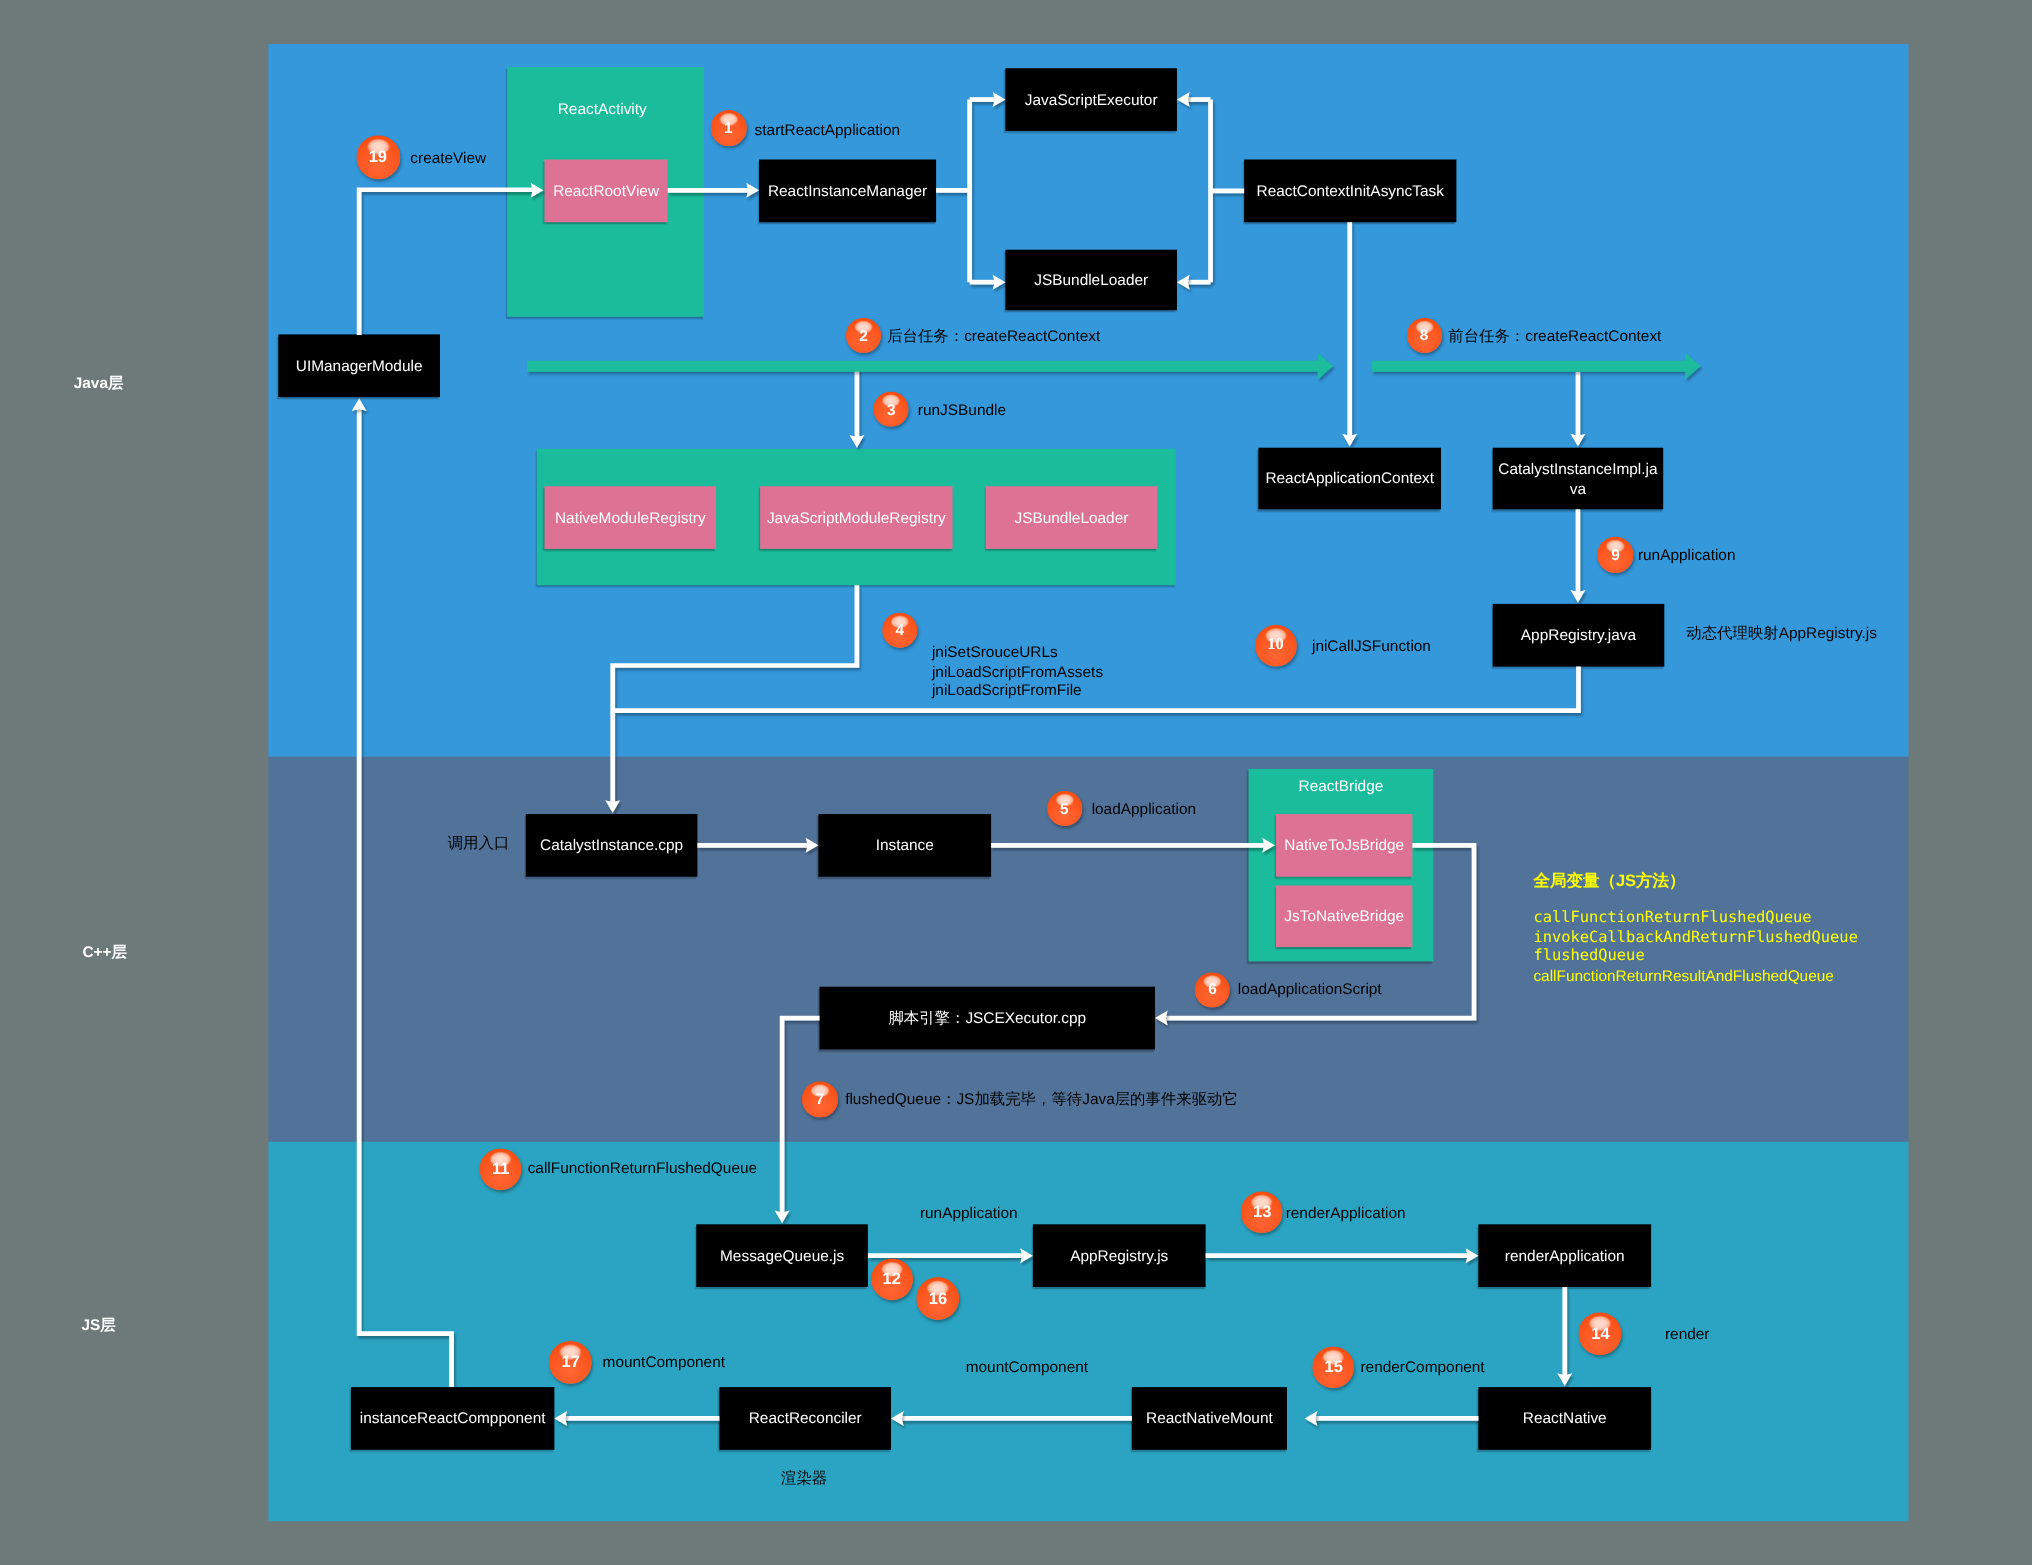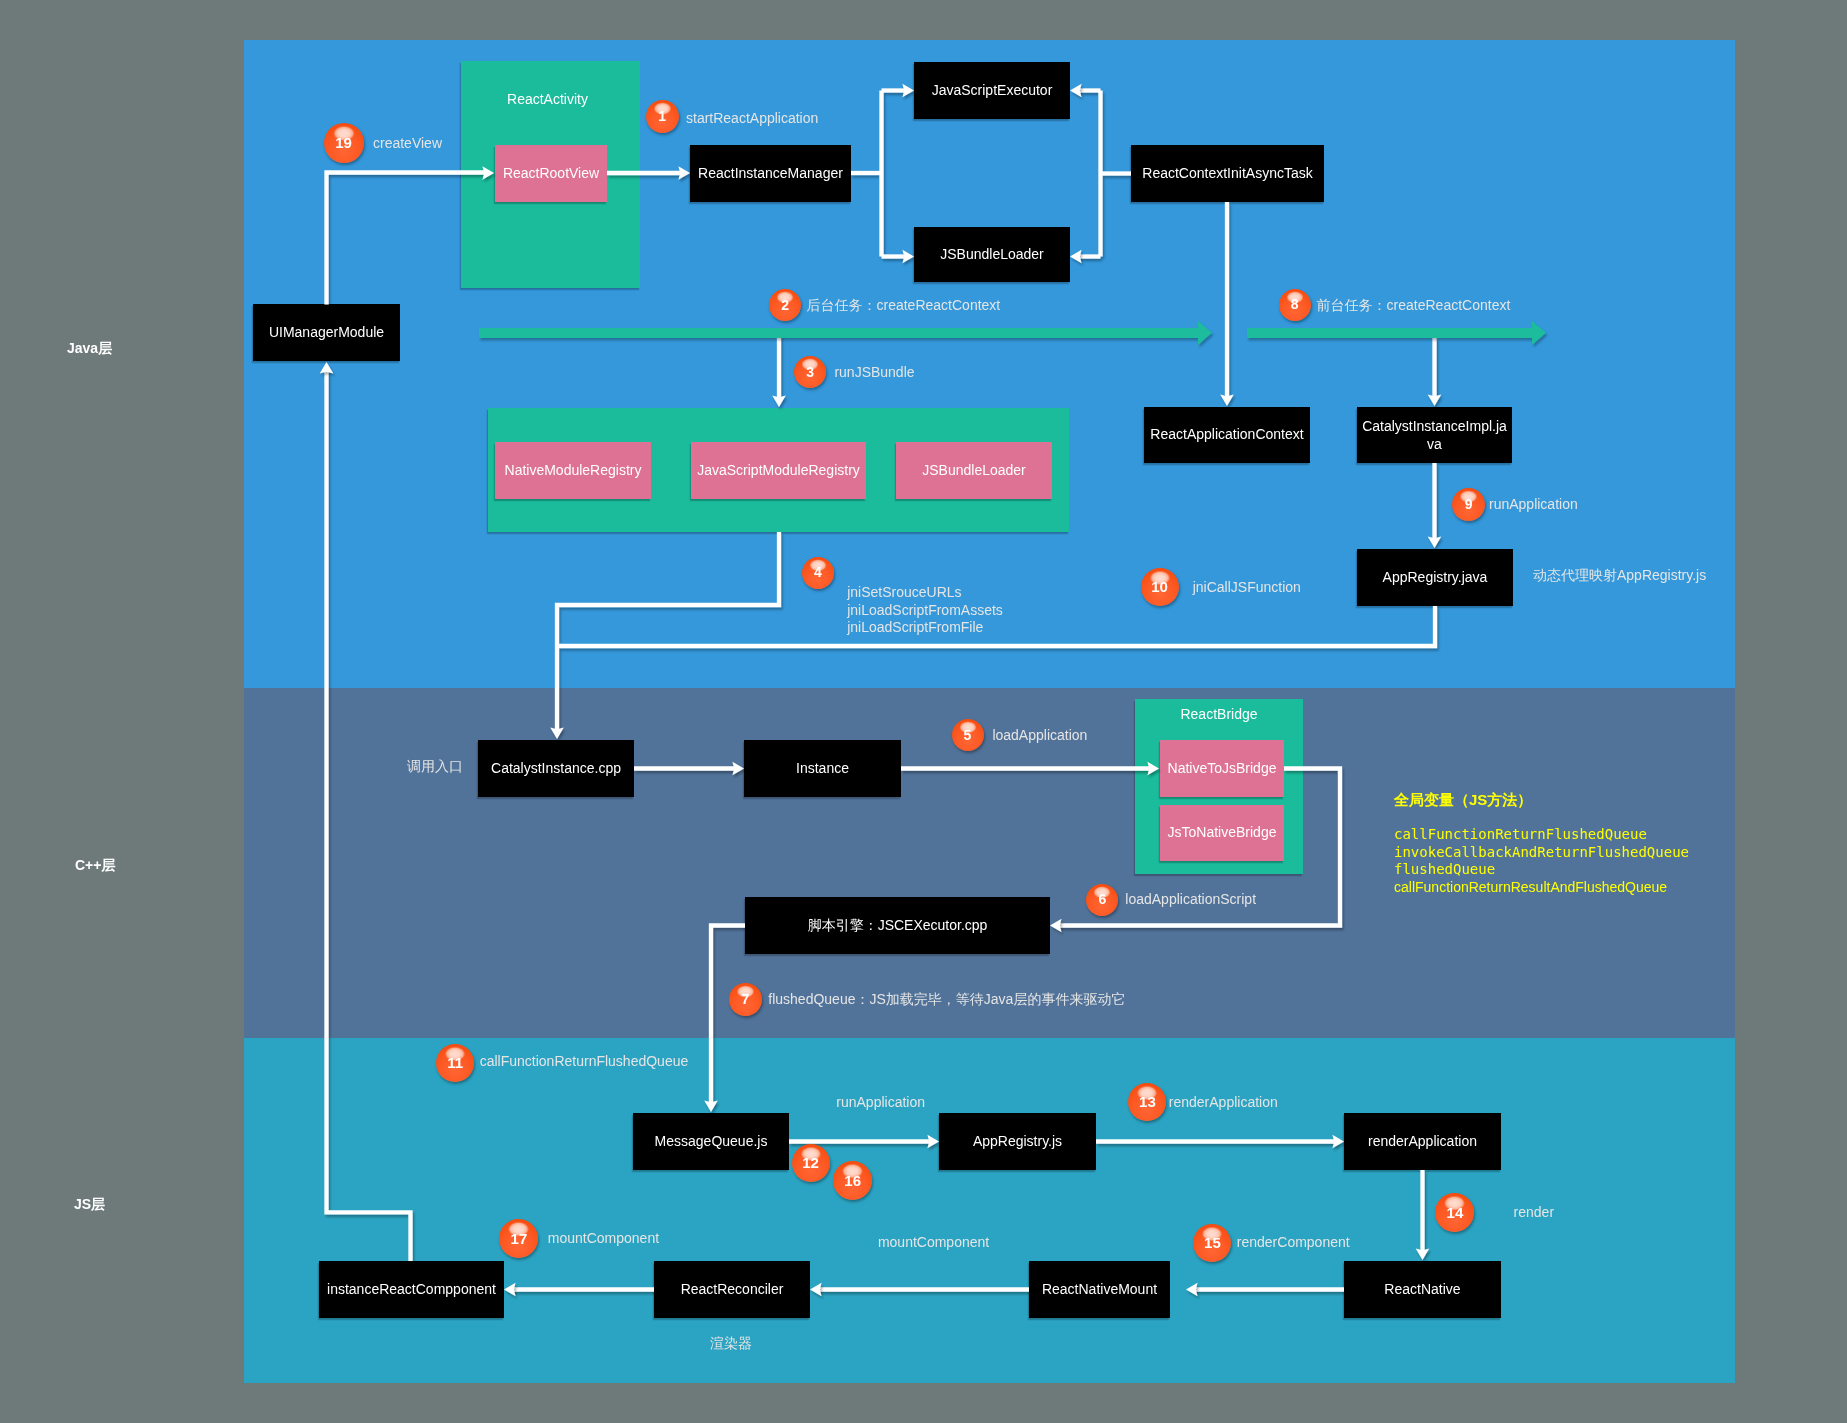--- a/index.html
+++ b/index.html
@@ -21,21 +21,21 @@
   .grptitle{position:absolute;color:#fff;font-size:14px;text-align:center;z-index:4;}
   .badge{position:absolute;width:33px;height:33px;border-radius:50%;
        background:
          radial-gradient(ellipse 27% 19% at 50% 26%, rgba(255,240,233,.88) 0%, rgba(255,234,225,.84) 50%, rgba(255,220,203,.68) 78%, rgba(255,198,175,.24) 92%, rgba(255,180,150,0) 100%),
          radial-gradient(circle at 50% 68%, #ff6634 0%, #fd5a25 42%, #f85014 72%, #f04709 92%, #e04106 100%);
        box-shadow:1px 2px 3px rgba(0,0,0,.34);z-index:10;}
   .badge span{position:absolute;left:0;right:0;top:0;bottom:0;display:flex;
        align-items:center;justify-content:center;color:#fff;font-size:14px;
        font-weight:bold;line-height:1;padding-bottom:1px;box-sizing:border-box;}
   .badge[style*="width:38px"] span,.badge[style*="width:39px"] span,.badge[style*="width:40px"] span{font-size:15px;}
-  .lbl{position:absolute;color:#e5e5e5;font-size:14px;white-space:pre;z-index:10;}
+  .lbl{position:absolute;color:#000000;font-size:14px;white-space:pre;z-index:10;}
   .lbl.cjk{font-size:14px;}
   .yel{color:#ffff00;z-index:10;position:absolute;}
   svg.edges{position:absolute;left:0;top:0;width:1847px;height:1423px;
        pointer-events:none;z-index:5;}
 </style>
 </head>
 <body>
 
 <div id="stage">
   <div class="layer" id="layer-java"></div>
@@ -209,21 +209,21 @@
   <div class="badge" style="left:1278.6px;top:288.7px;width:32px;height:32px;">
       <span>8</span>
     </div>
   <div class="lbl cjk" style="left:1316.6px;top:296.7px;">前台任务：createReactContext</div>
 
   <div class="badge" style="left:1452.1px;top:487.9px;width:33px;height:33px;">
       <span>9</span>
     </div>
   <div class="lbl" style="left:1489px;top:496.0px;">runApplication</div>
 
-  <div class="badge" style="left:1140.5px;top:568.1px;width:38px;height:38px;">
+  <div class="badge" style="left:1140.5px;top:568.1px;width:38px;height:38px;font-family:Liberation Serif, serif;">
       <span>10</span>
     </div>
   <div class="lbl" style="left:1192.7px;top:578.5px;">jniCallJSFunction</div>
 
   <div class="lbl cjk" style="left:1533px;top:567px;">动态代理映射AppRegistry.js</div>
 
   <div class="lbl cjk" style="left:407px;top:758px;">调用入口</div>
 
   <div class="badge" style="left:951.5px;top:719.4px;width:32px;height:32px;">
       <span>5</span>

